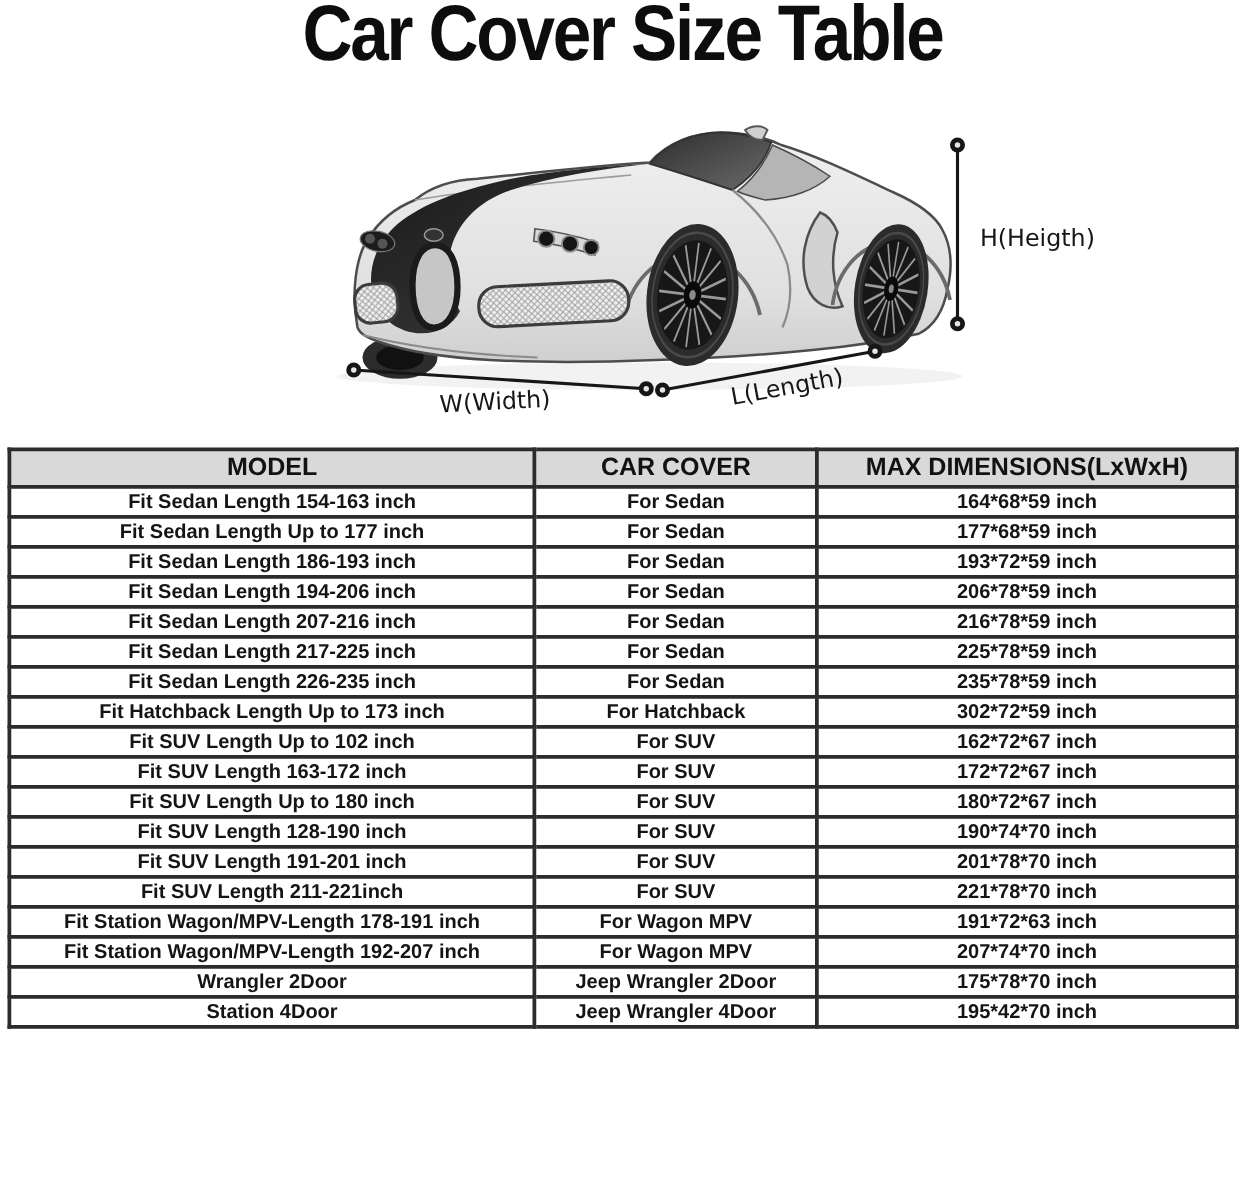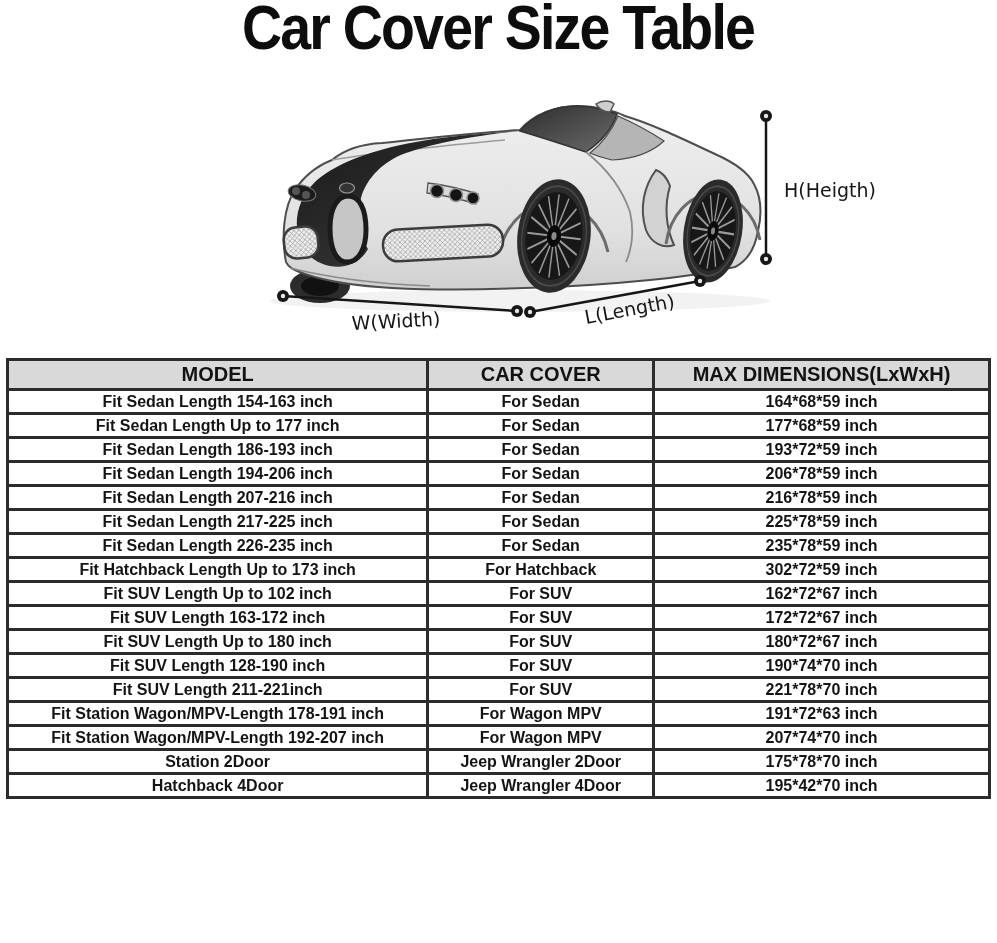--- a/index.html
+++ b/index.html
@@ -264,40 +264,45 @@
           <td>Fit SUV Length Up to 180 inch</td>
           <td>For SUV</td>
           <td>180*72*67 inch</td>
         </tr>
         <tr>
           <td>Fit SUV Length 128-190 inch</td>
           <td>For SUV</td>
           <td>190*74*70 inch</td>
         </tr>
         <tr>
+          <td>Fit SUV Length 191-201 inch</td>
+          <td>For SUV</td>
+          <td>201*78*70 inch</td>
+        </tr>
+        <tr>
           <td>Fit SUV Length 211-221inch</td>
           <td>For SUV</td>
           <td>221*78*70 inch</td>
         </tr>
         <tr>
           <td>Fit Station Wagon/MPV-Length 178-191 inch</td>
           <td>For Wagon MPV</td>
           <td>191*72*63 inch</td>
         </tr>
         <tr>
           <td>Fit Station Wagon/MPV-Length 192-207 inch</td>
           <td>For Wagon MPV</td>
           <td>207*74*70 inch</td>
         </tr>
         <tr>
-          <td>Station 2Door</td>
+          <td>Wrangler 2Door</td>
           <td>Jeep Wrangler 2Door</td>
           <td>175*78*70 inch</td>
         </tr>
         <tr>
-          <td>Hatchback 4Door</td>
+          <td>Station 4Door</td>
           <td>Jeep Wrangler 4Door</td>
           <td>195*42*70 inch</td>
         </tr>
       </tbody>
   </table>
 
 </div>
 
 </body></html>

